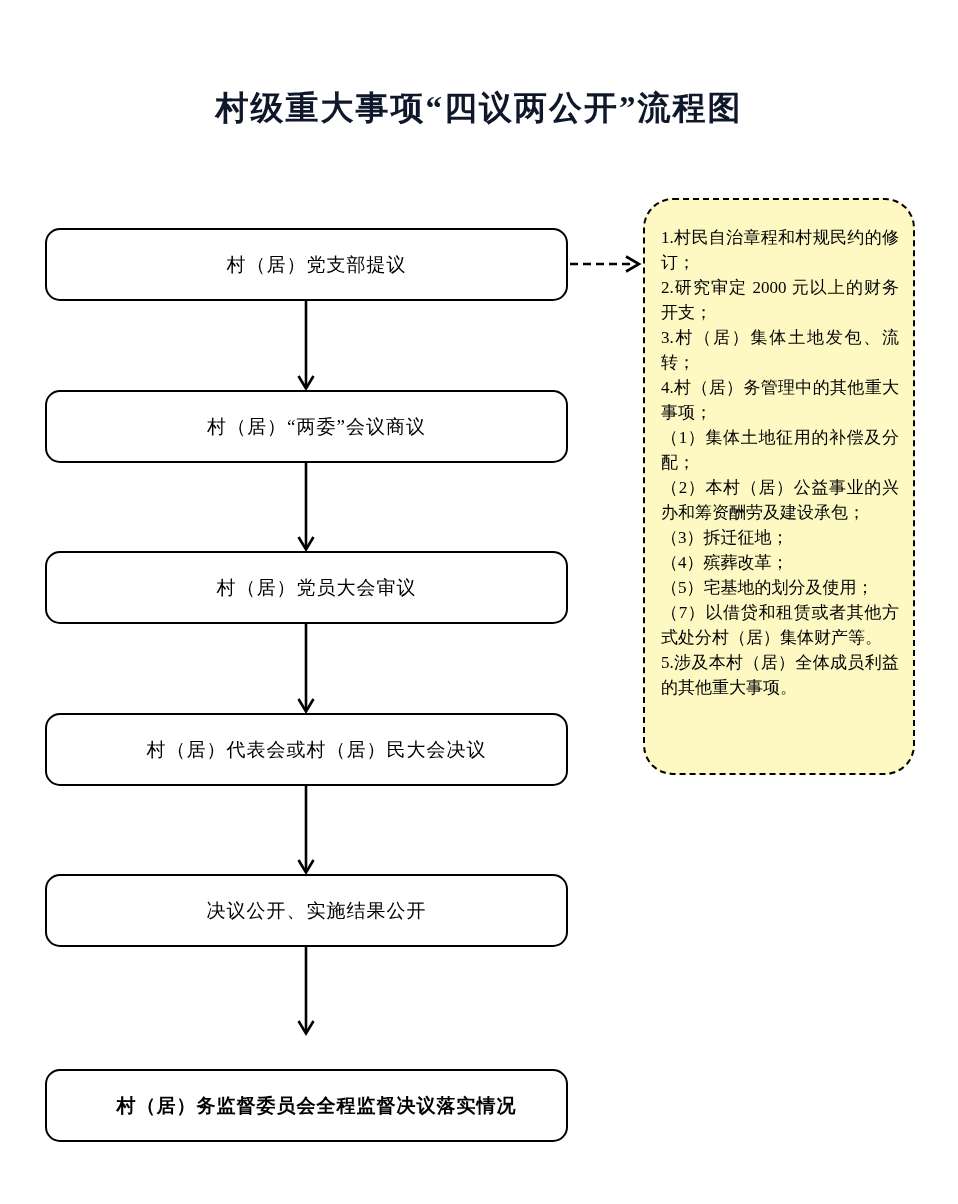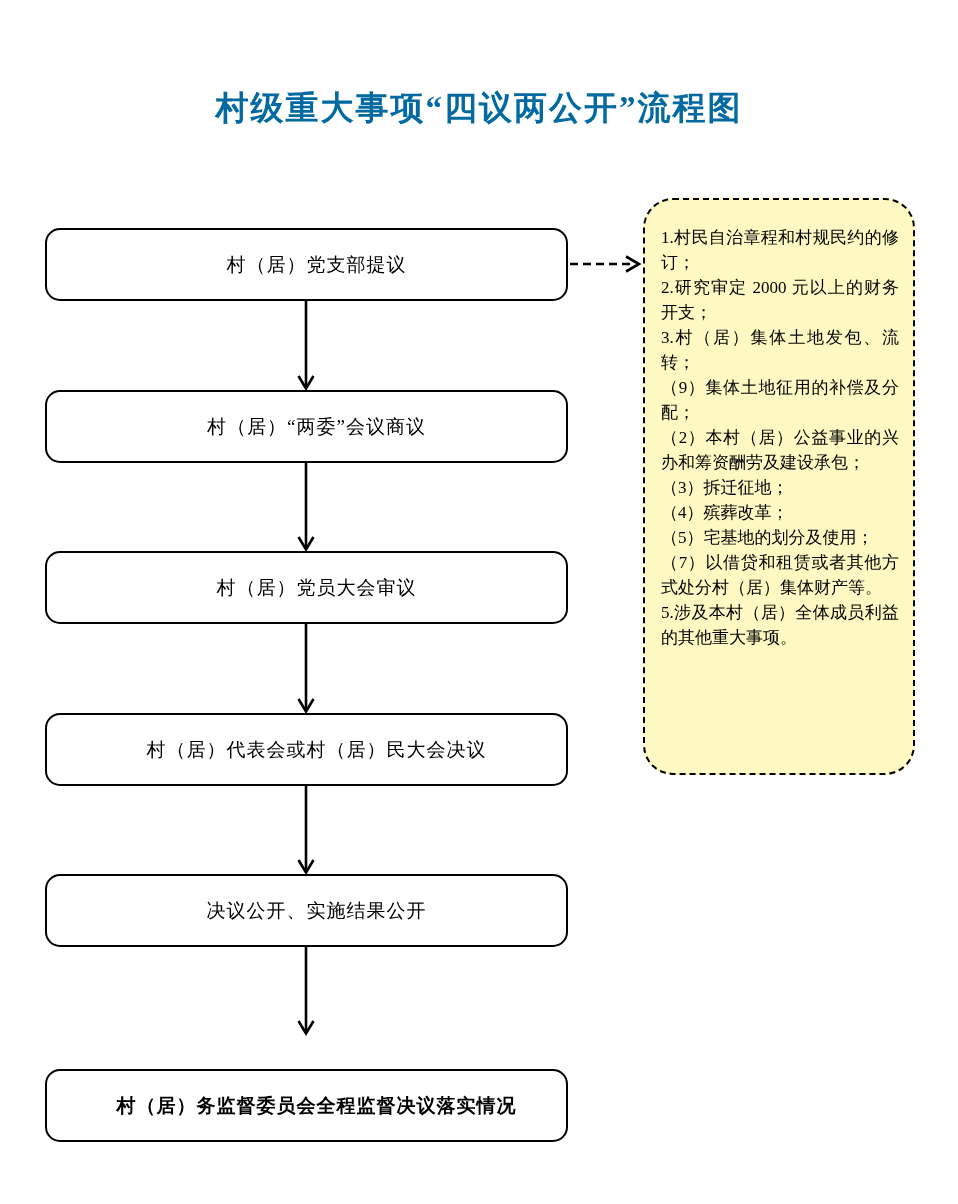--- a/index.html
+++ b/index.html
@@ -19,21 +19,21 @@
   .title {
     position: absolute;
     left: 0;
     right: 0;
     top: 86px;
     margin: 0;
     text-align: center;
     font-size: 33px;
     font-weight: bold;
     letter-spacing: 2px;
-    color: #0369a1;
+    color: #0f172a;
   }
   .connectors {
     position: absolute;
     left: 0;
     top: 0;
     width: 958px;
     height: 1204px;
     pointer-events: none;
   }
   .flow-box {
@@ -130,21 +130,22 @@
   </div>
 
   <div class="flow-box step-6">
     <span>村（居）务监督委员会全程监督决议落实情况</span>
   </div>
 
   <div class="side-box">
     <p>1.村民自治章程和村规民约的修订；</p>
     <p>2.研究审定 2000 元以上的财务开支；</p>
     <p>3.村（居）集体土地发包、流转；</p>
-    <p>（9）集体土地征用的补偿及分配；</p>
+    <p>4.村（居）务管理中的其他重大事项；</p>
+    <p>（1）集体土地征用的补偿及分配；</p>
     <p>（2）本村（居）公益事业的兴办和筹资酬劳及建设承包；</p>
     <p>（3）拆迁征地；</p>
     <p>（4）殡葬改革；</p>
     <p>（5）宅基地的划分及使用；</p>
     <p>（7）以借贷和租赁或者其他方式处分村（居）集体财产等。</p>
     <p>5.涉及本村（居）全体成员利益的其他重大事项。</p>
   </div>
 
 </div>
 

